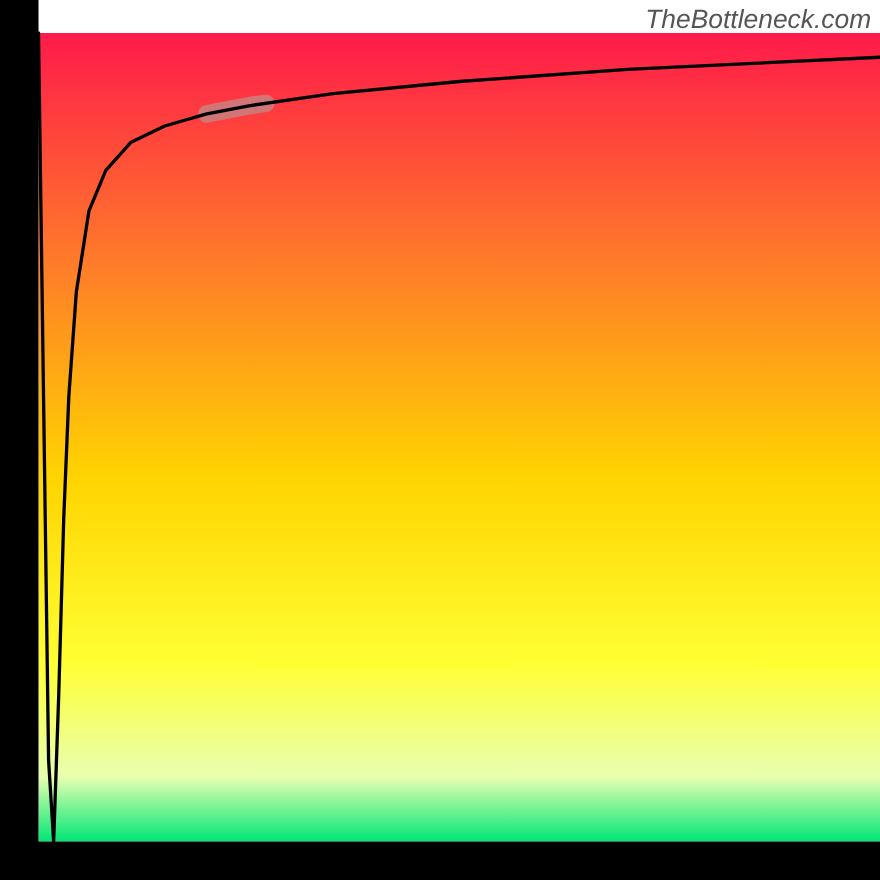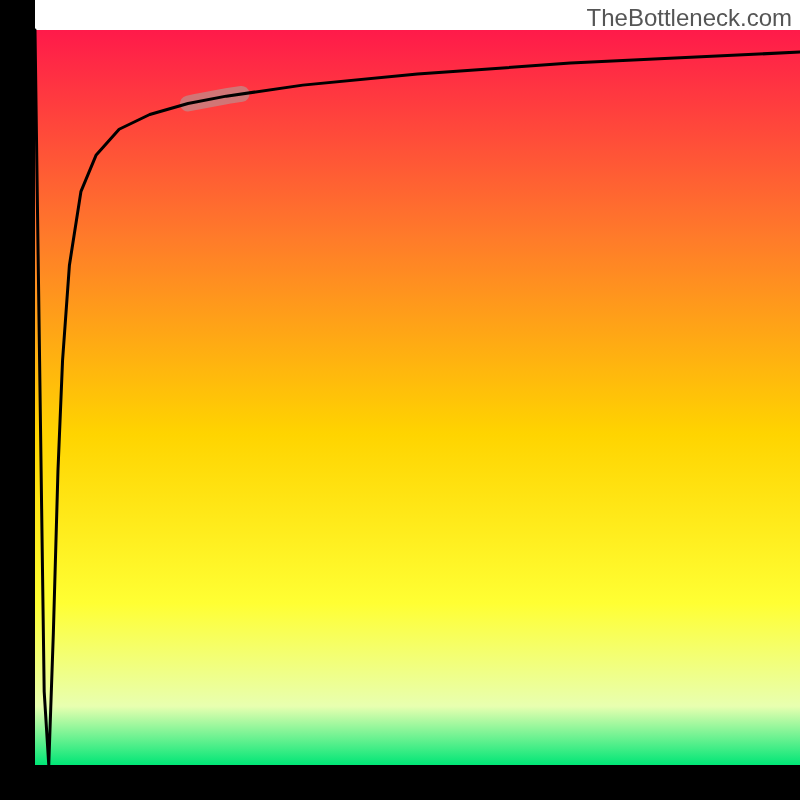--- a/index.html
+++ b/index.html
@@ -7,20 +7,21 @@
     padding: 0;
     width: 800px;
     height: 800px;
     background: #ffffff;
     overflow: hidden;
   }
   .chart-container {
     position: relative;
     width: 800px;
     height: 800px;
+    font-style: italic;
   }
   .watermark {
     position: absolute;
     top: 4px;
     right: 8px;
     font-family: Arial, Helvetica, sans-serif;
     font-size: 24px;
     color: #555555;
     z-index: 20;
   }

